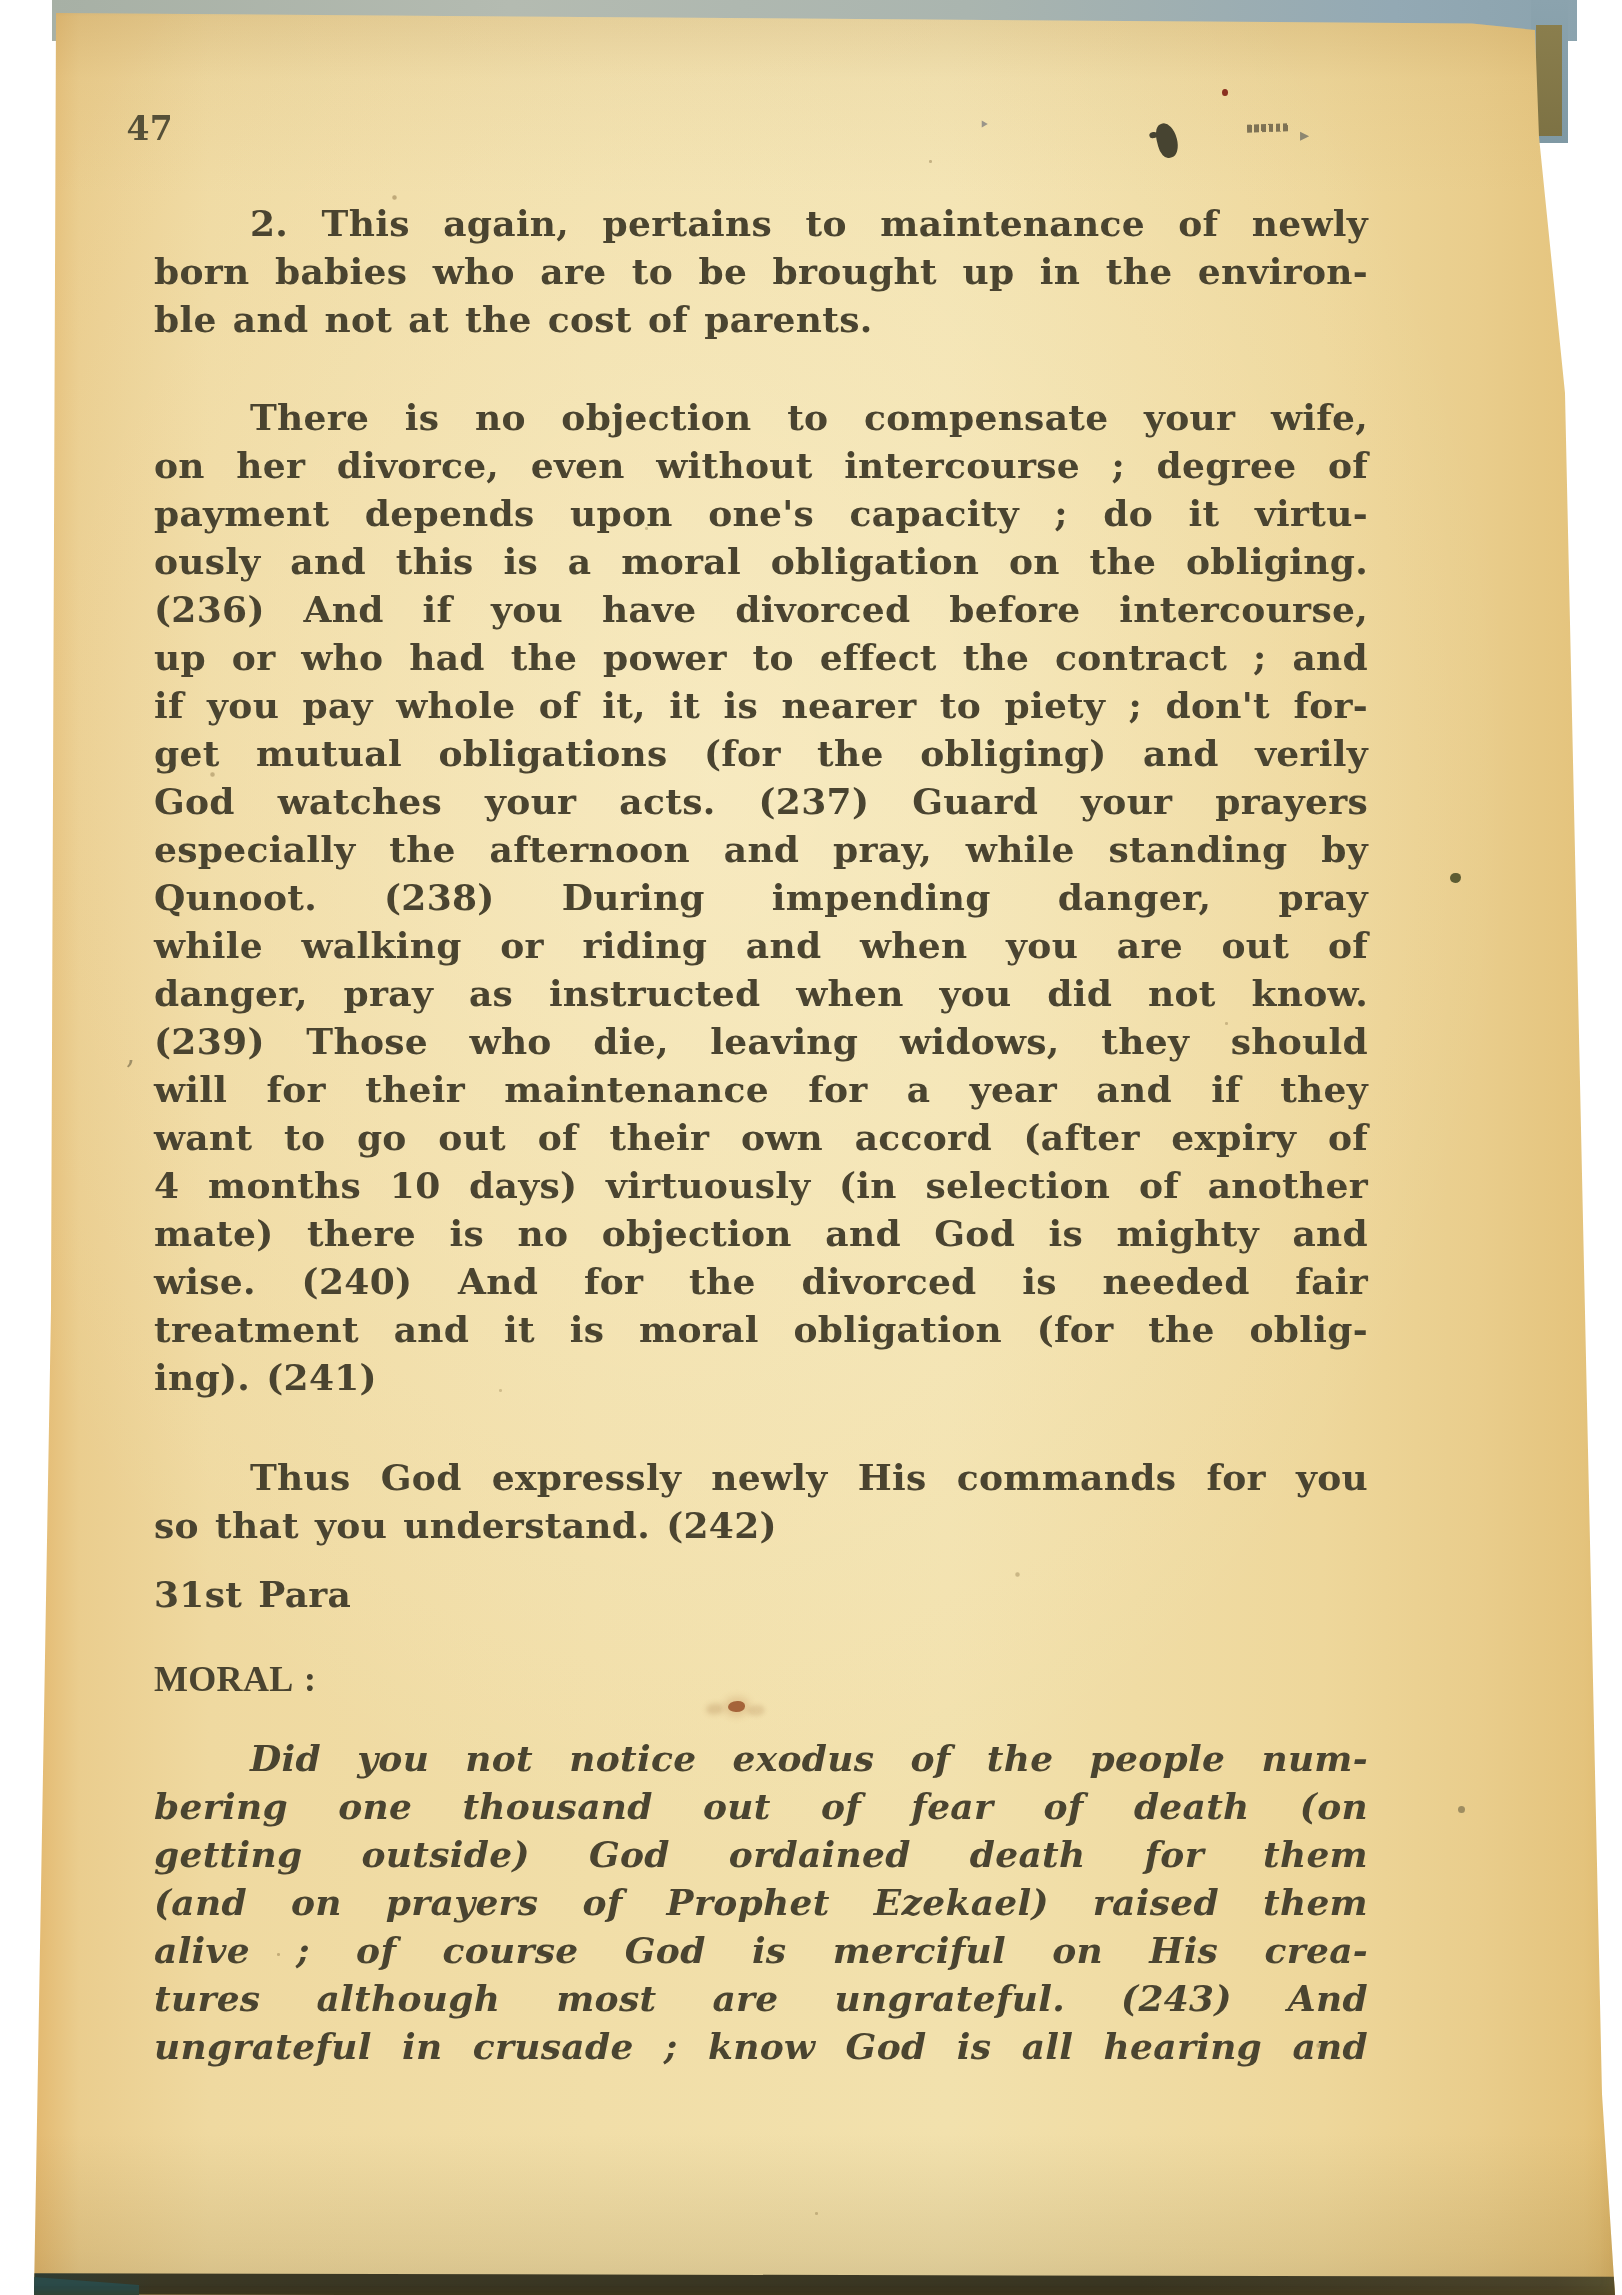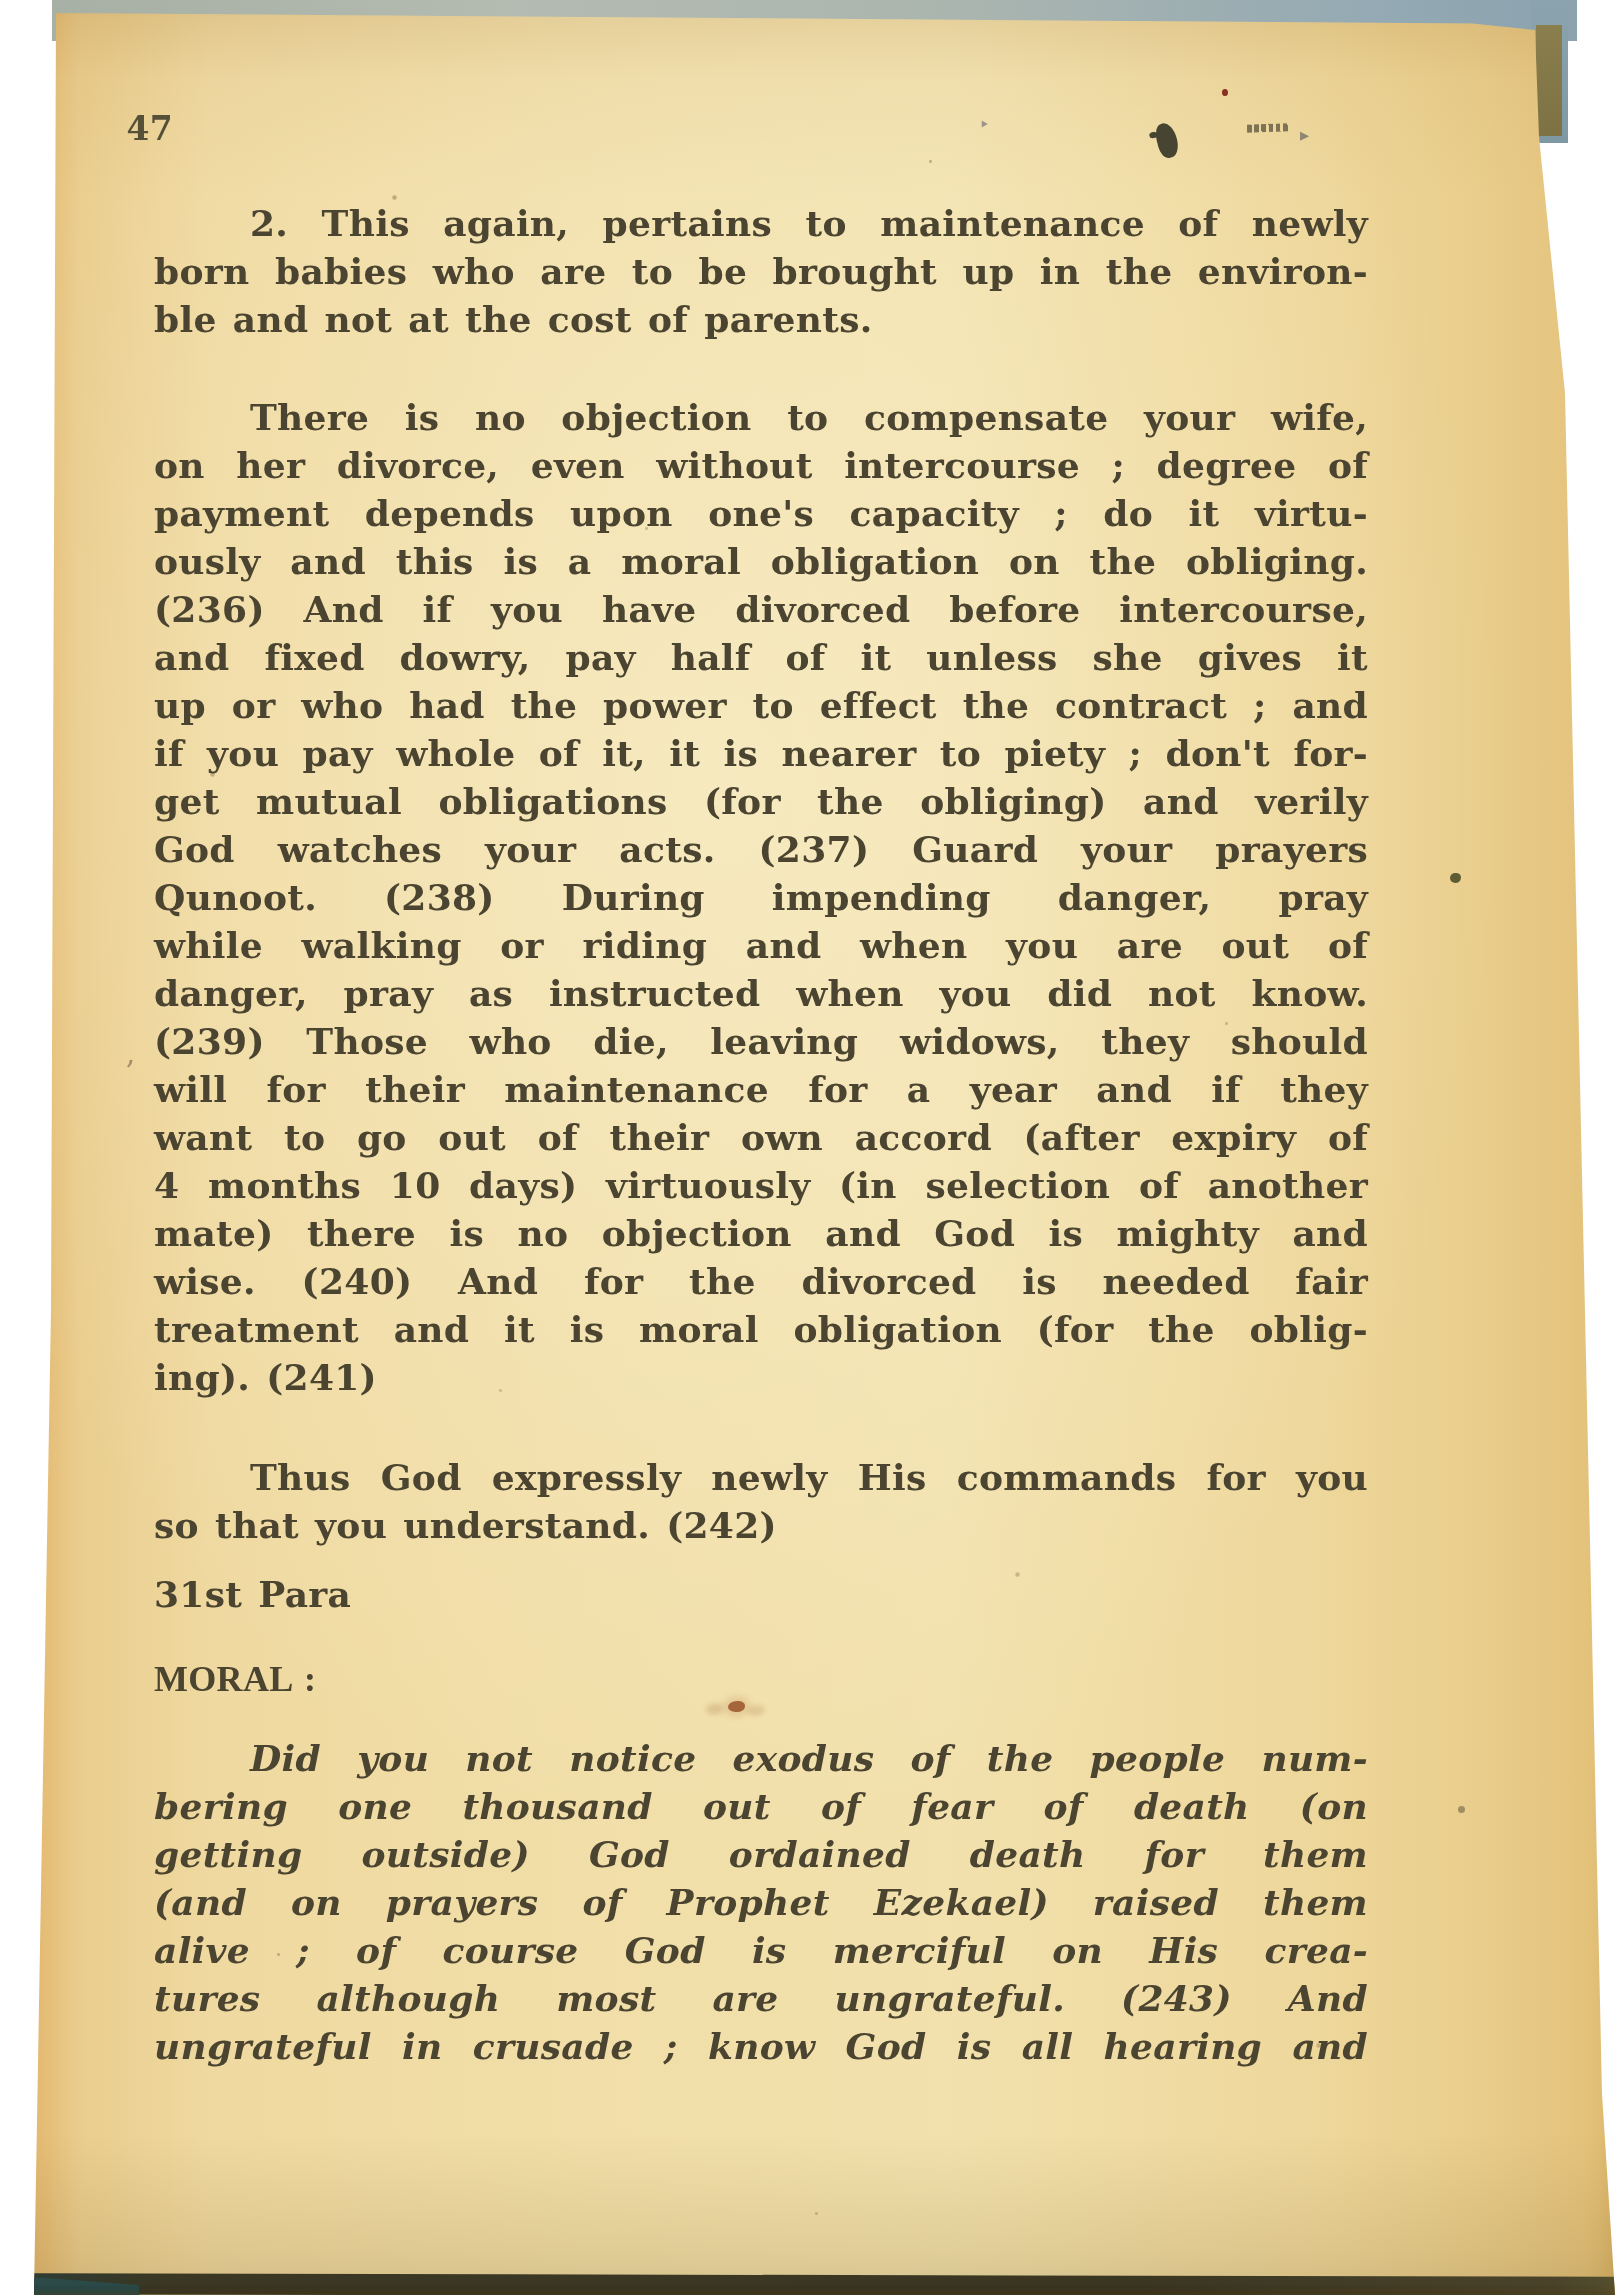--- a/index.html
+++ b/index.html
@@ -149,25 +149,25 @@
           <div class="line">2. This again, pertains to maintenance of newly</div>
           <div class="line">born babies who are to be brought up in the environ-</div>
           <div class="line">ble and not at the cost of parents.</div>
         </div>
         <div class="para">
           <div class="line">There is no objection to compensate your wife,</div>
           <div class="line">on her divorce, even without intercourse ; degree of</div>
           <div class="line">payment depends upon one's capacity ; do it virtu-</div>
           <div class="line">ously and this is a moral obligation on the obliging.</div>
           <div class="line">(236) And if you have divorced before intercourse,</div>
-          <div class="line">and fixed dowry, pay half of it unless she gives it</div>
           <div class="line">up or who had the power to effect the contract ; and</div>
           <div class="line">if you pay whole of it, it is nearer to piety ; don't for-</div>
           <div class="line">get mutual obligations (for the obliging) and verily</div>
           <div class="line">God watches your acts.  (237) Guard your prayers</div>
+          <div class="line">especially the afternoon and pray, while standing by</div>
           <div class="line">Qunoot.  (238)  During  impending  danger,  pray</div>
           <div class="line">while walking or riding and when you are out of</div>
           <div class="line">danger, pray as instructed when you did not know.</div>
           <div class="line">(239) Those  who die, leaving widows, they should</div>
           <div class="line">will for their maintenance for a  year and if  they</div>
           <div class="line">want to go out of their own accord (after expiry of</div>
           <div class="line">4 months 10 days) virtuously (in selection of another</div>
           <div class="line">mate) there is no objection and God is mighty and</div>
           <div class="line">wise.  (240)  And for the divorced is needed  fair</div>
           <div class="line">treatment and it is moral obligation (for the oblig-</div>

